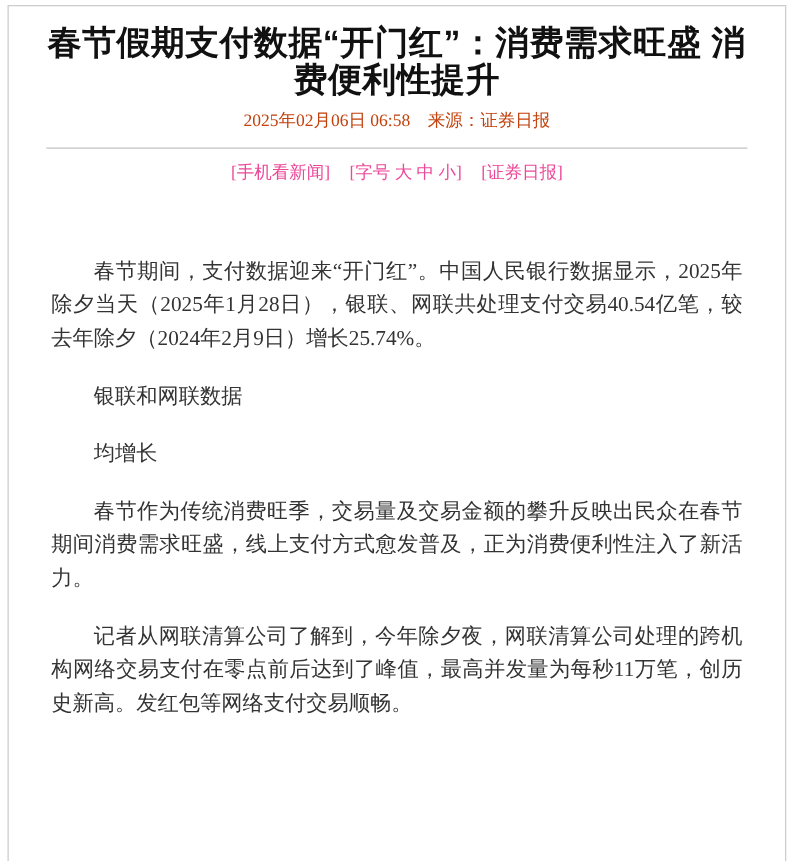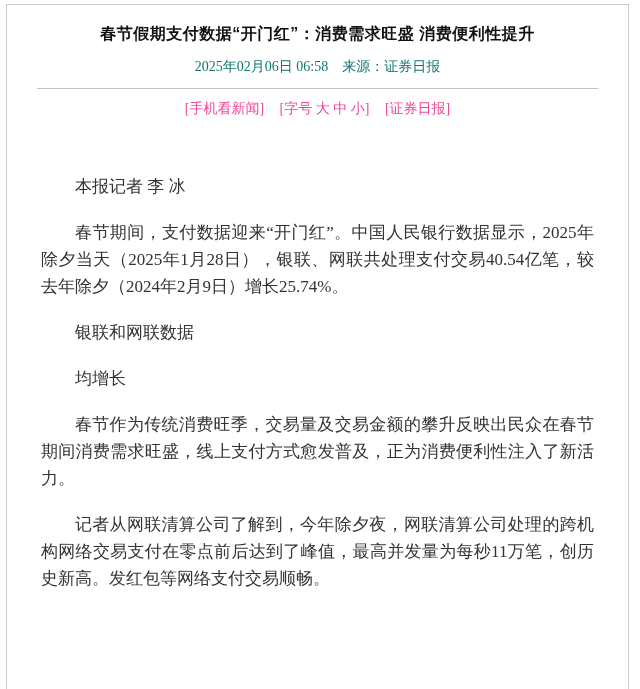--- a/index.html
+++ b/index.html
@@ -14,30 +14,30 @@
     top: 4px; left: 6px; right: 11px;
     height: 760px;              
     border: 1px solid #cccccc;
     background: #ffffff;
   }
   .article-title {
     margin: 14px 18px 0 18px;
     text-align: center;
     font-family: "Liberation Sans", "DejaVu Sans", sans-serif;
     font-weight: 700;
-    font-size: 16px;
+    font-size: 27px;
     line-height: 30px;
     color: #111111;
     letter-spacing: 0.5px;
   }
   .meta {
     margin-top: 9px;
     text-align: center;
     font-size: 14px;
-    color: #0f766e;
+    color: #c2410c;
   }
   .meta .src-label { margin-left: 14px; }
   .separator {
     margin: 12px 30px 0 30px;
     border-top: 1px solid #c3c3c3;
     height: 0;
   }
   .toolbar {
     margin-top: 10px;
     text-align: center;
@@ -76,21 +76,20 @@
 
   <div class="separator"></div>
 
   <div class="toolbar">
     <a>[手机看新闻]</a>
     <a>[字号 大 中 小]</a>
     <a>[证券日报]</a>
   </div>
 
   <div class="body">
-    <p>本报记者 李 冰</p>
     <p>春节期间，支付数据迎来“开门红”。中国人民银行数据显示，2025年除夕当天（2025年1月28日），银联、网联共处理支付交易40.54亿笔，较去年除夕（2024年2月9日）增长25.74%。</p>
     <p>银联和网联数据</p>
     <p>均增长</p>
     <p>春节作为传统消费旺季，交易量及交易金额的攀升反映出民众在春节期间消费需求旺盛，线上支付方式愈发普及，正为消费便利性注入了新活力。</p>
     <p>记者从网联清算公司了解到，今年除夕夜，网联清算公司处理的跨机构网络交易支付在零点前后达到了峰值，最高并发量为每秒11万笔，创历史新高。发红包等网络支付交易顺畅。</p>
   </div>
 
 </div>
 
 </body></html>

